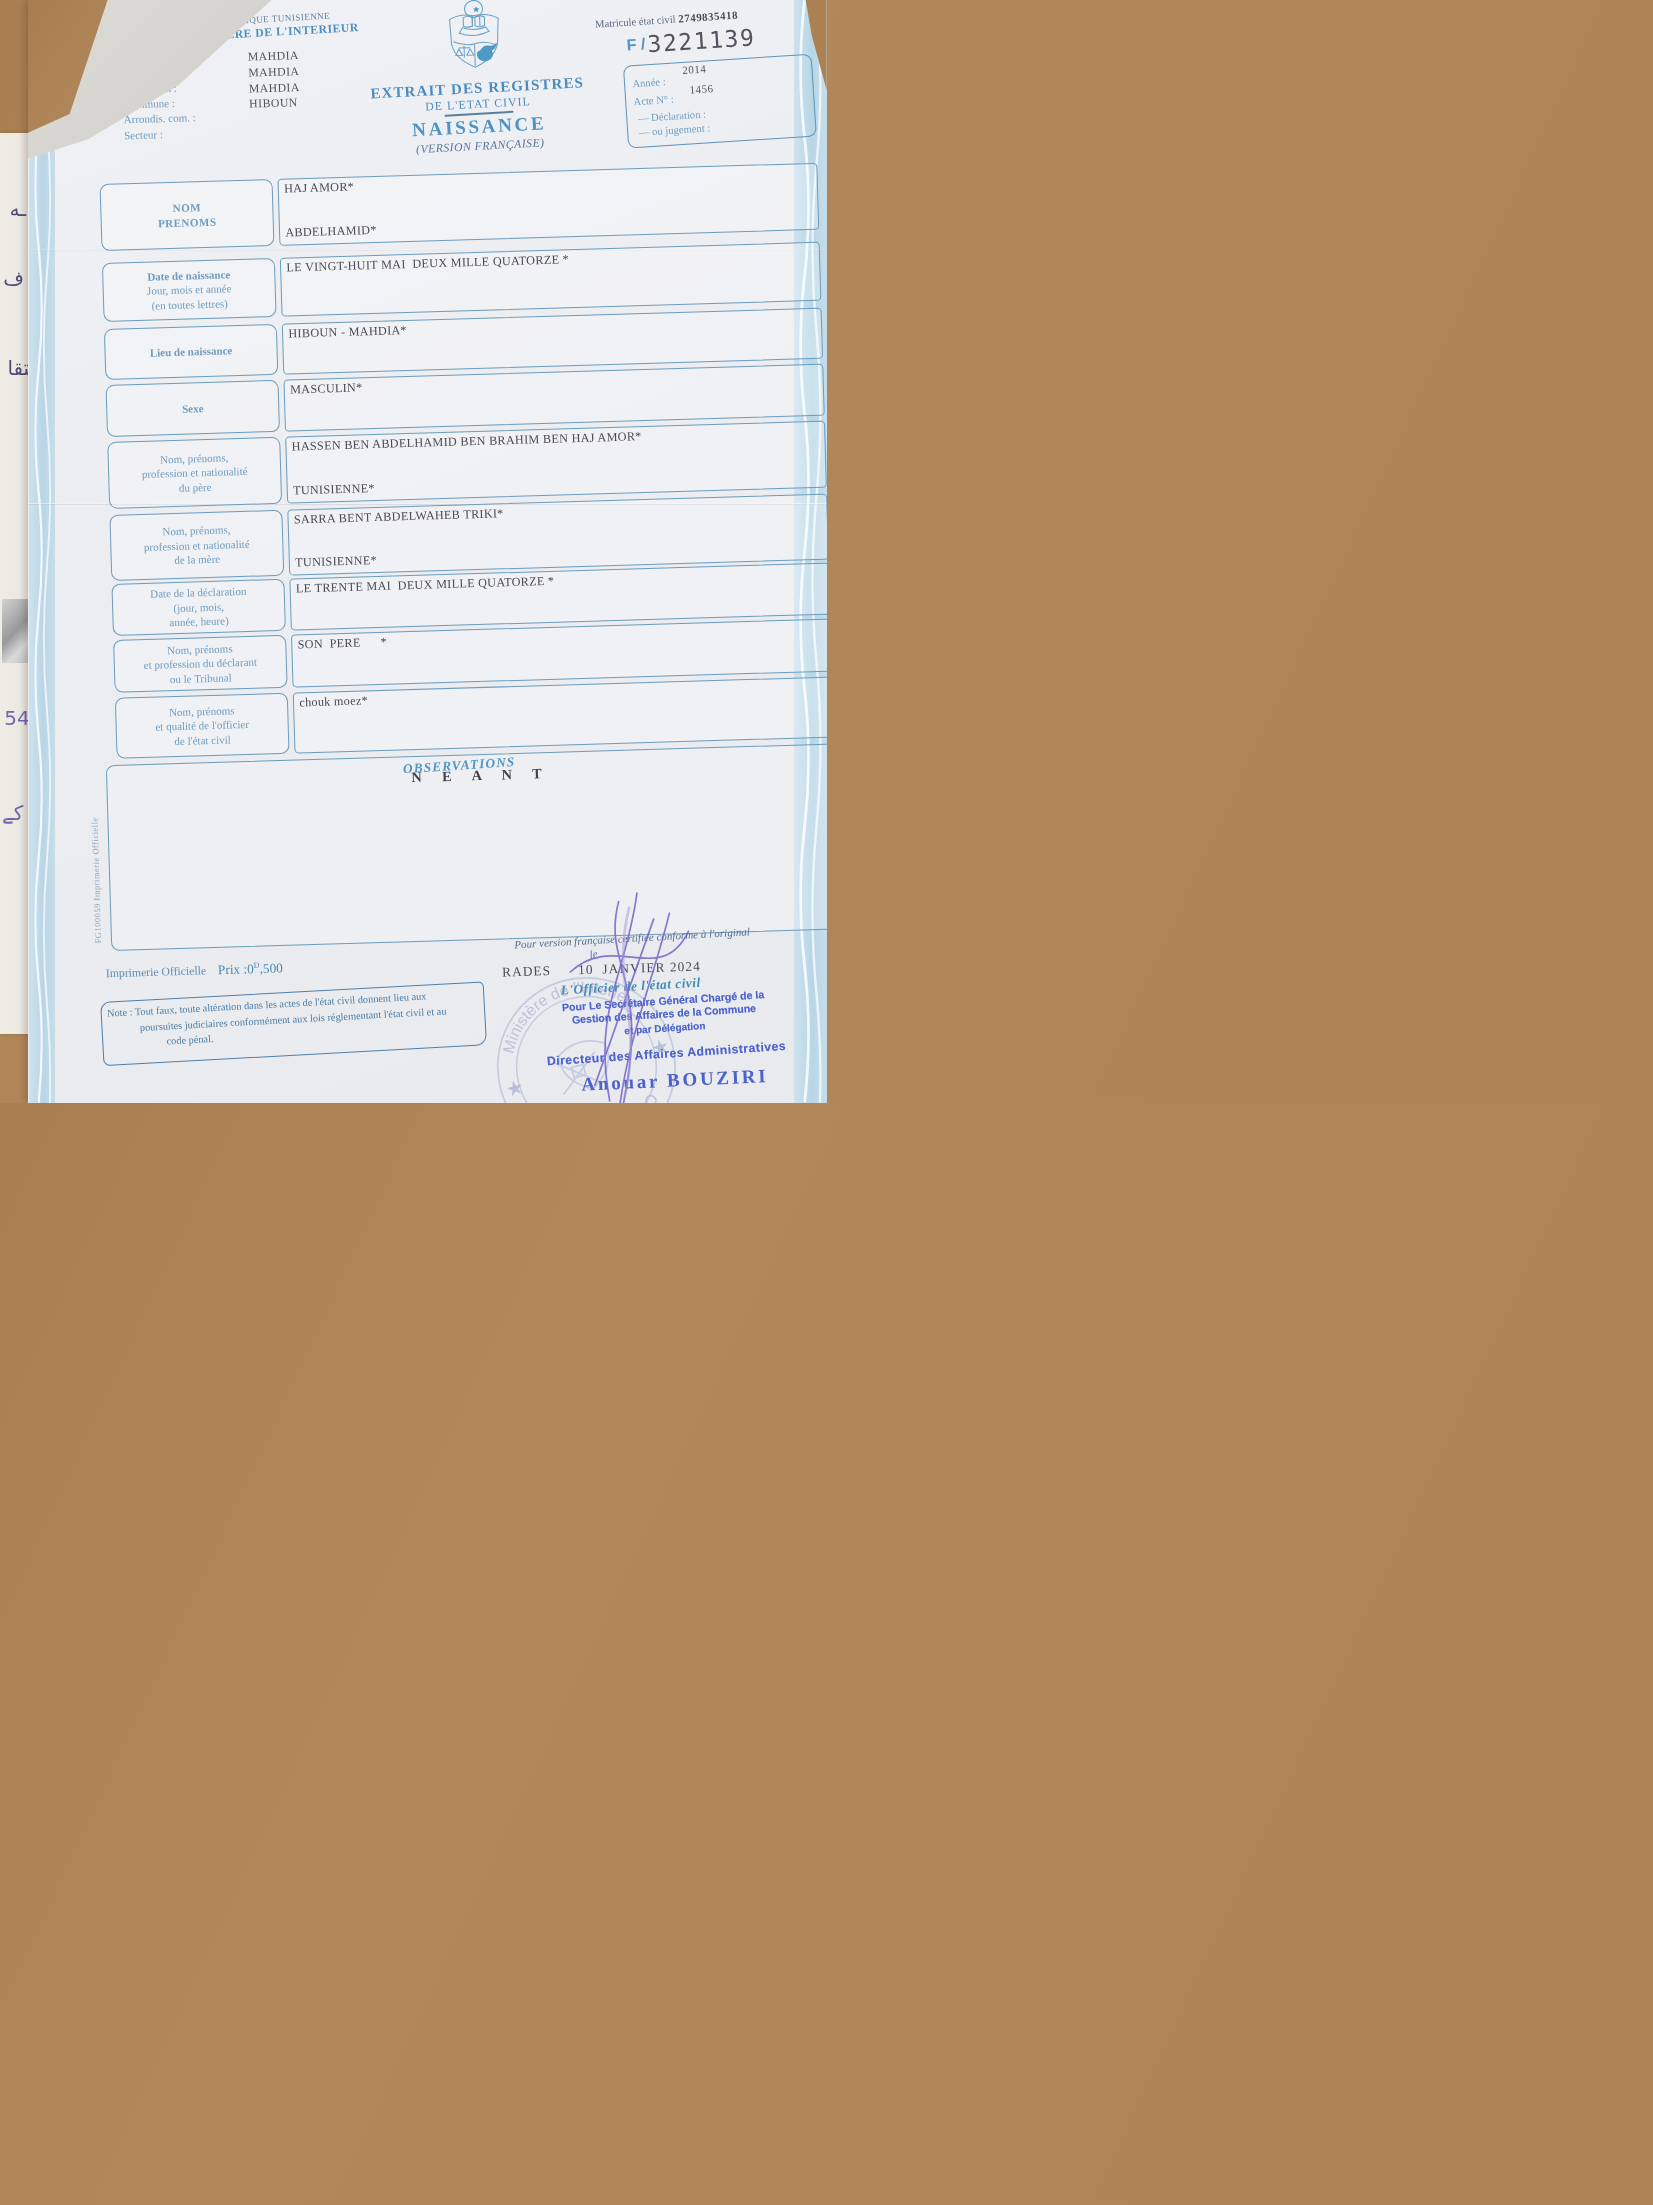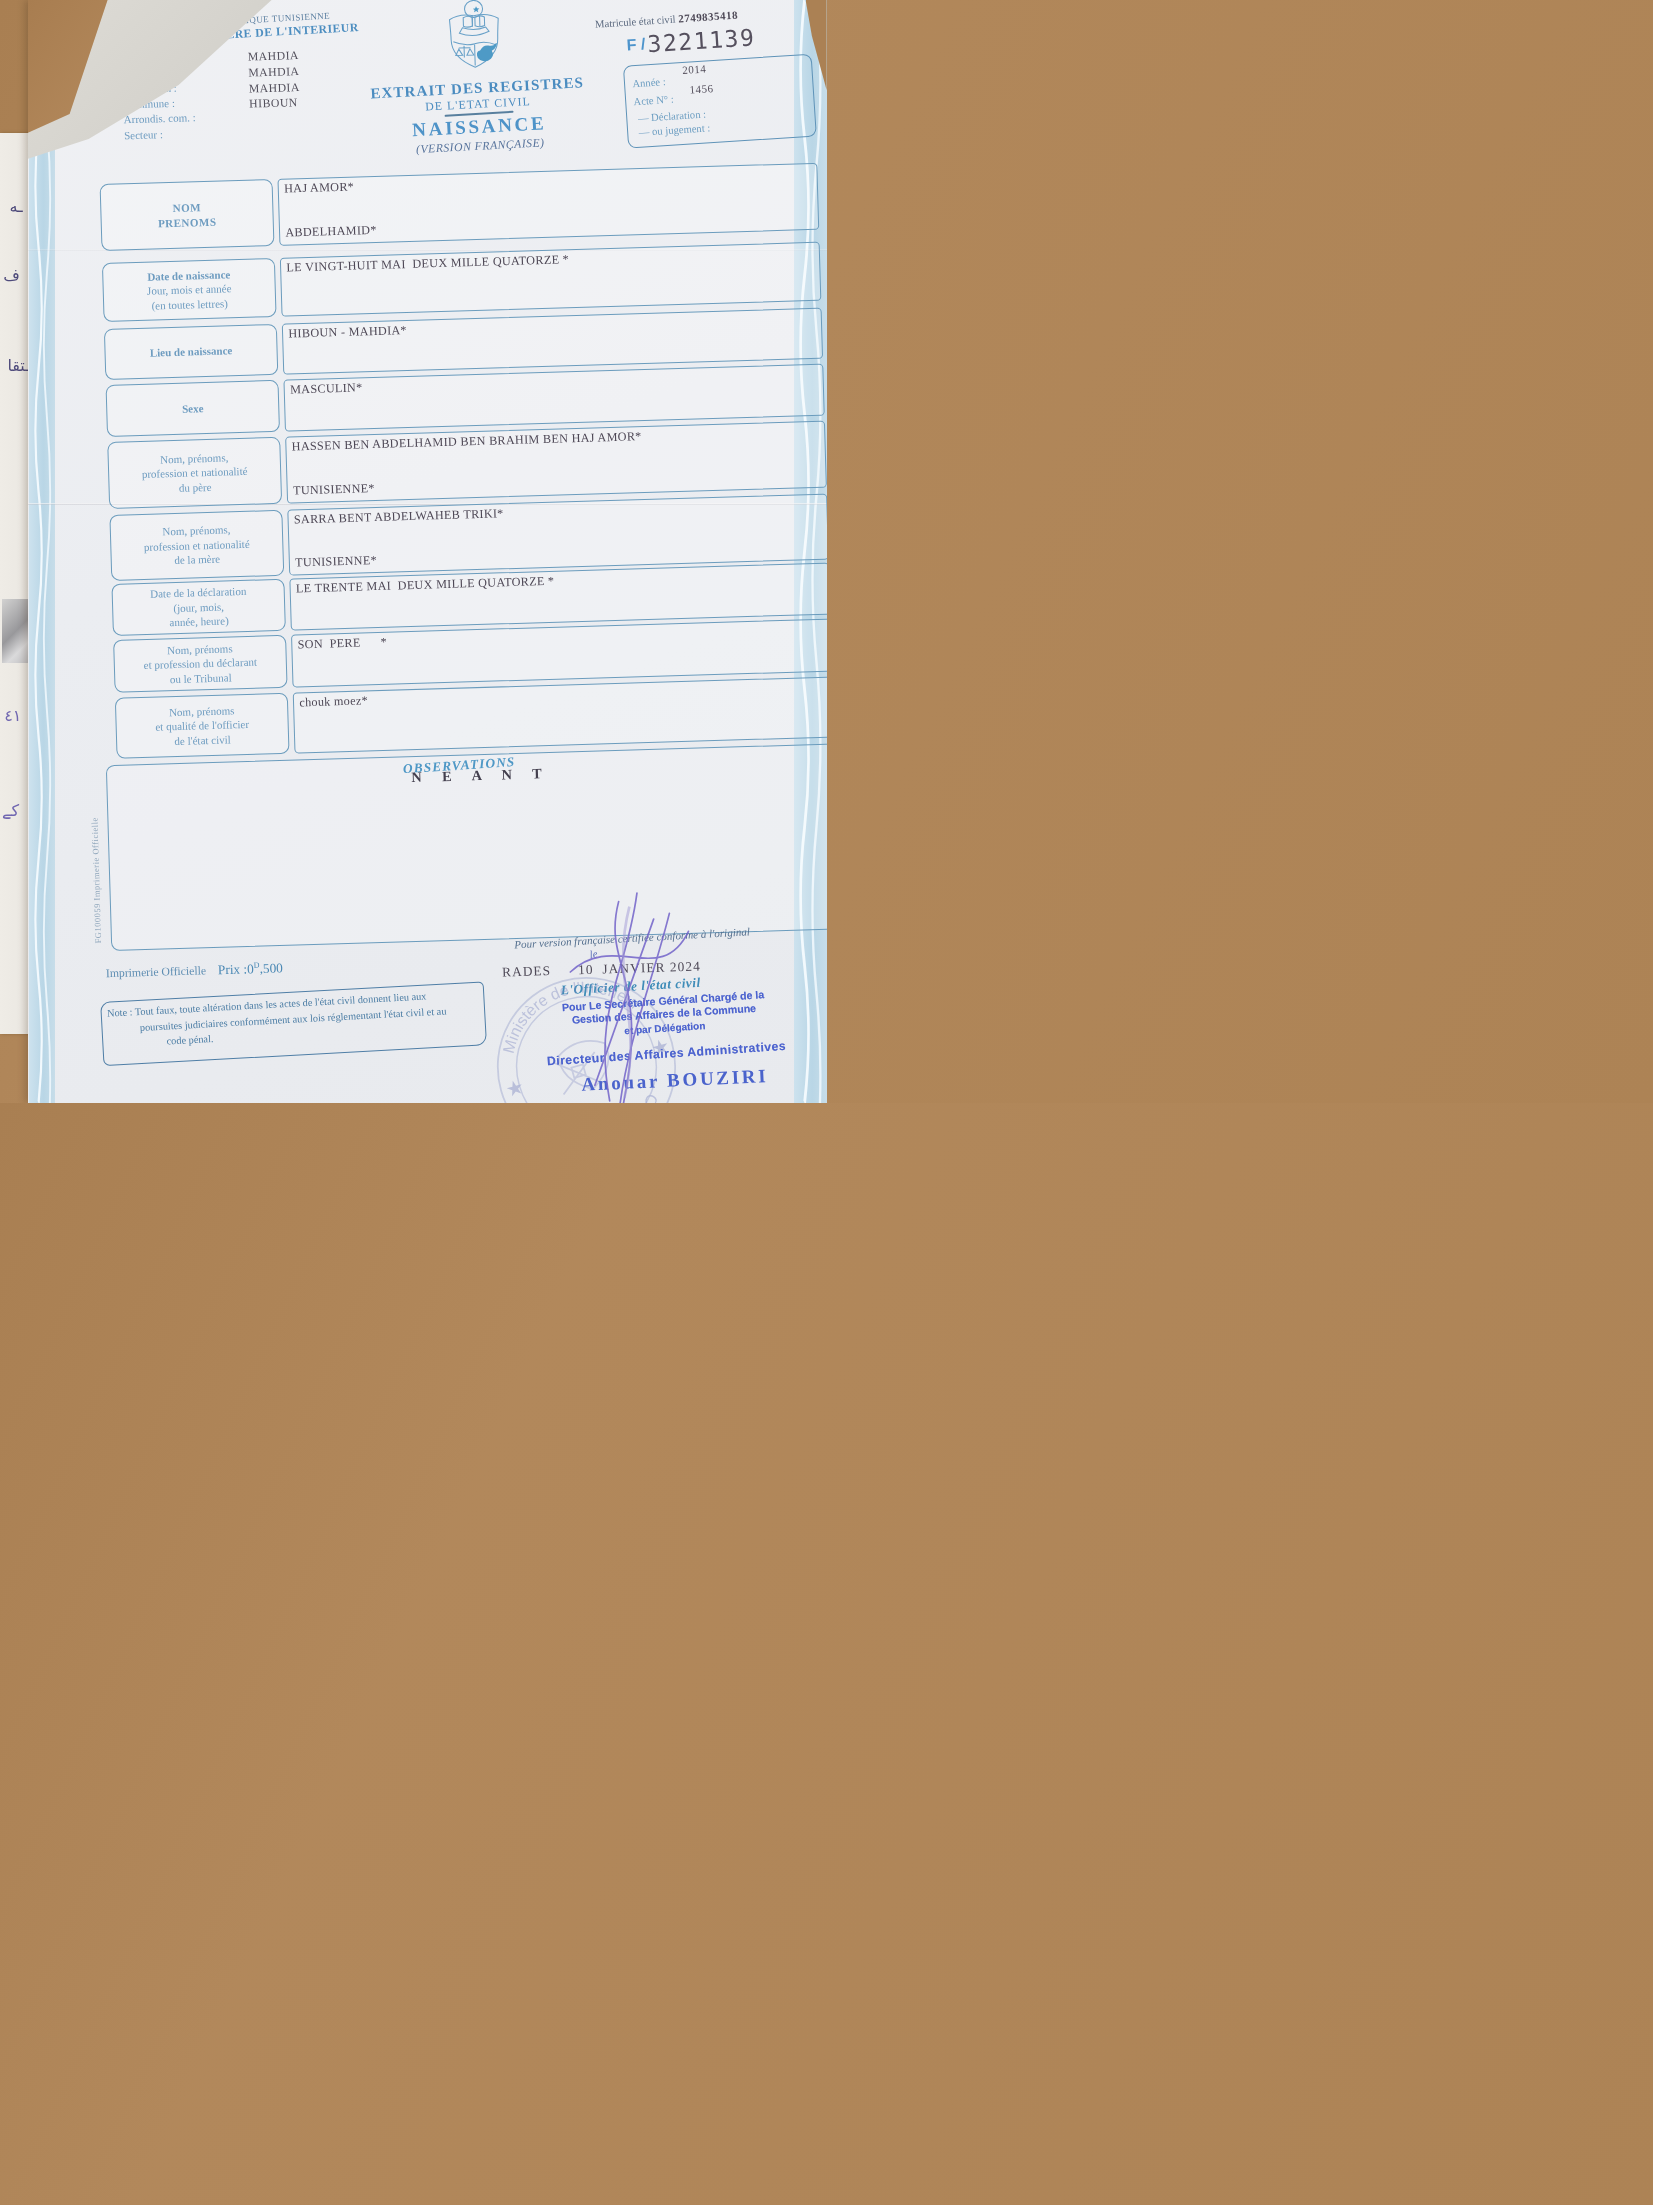--- a/index.html
+++ b/index.html
@@ -5,21 +5,21 @@
   html,body{margin:0;padding:0;}
   body{
     width:827px;height:1103px;position:relative;overflow:hidden;
     background:linear-gradient(115deg,#a97f52 0%,#b2885b 30%,#ad8355 100%);
     font-family:"Liberation Serif","DejaVu Serif",serif;
   }
   #photo{position:absolute;inset:0;}
   
   #side-doc{position:absolute;left:0;top:133px;width:63px;height:901px;
     background:linear-gradient(90deg,#efece6,#e6e3dd);box-shadow:1.1px 0 3.2px rgba(80,60,30,.35);}
-  #side-doc .mark{position:absolute;color:#34306a;opacity:.85;font-size:16px;font-family:"DejaVu Sans",sans-serif;}
+  #side-doc .mark{position:absolute;color:#34306a;opacity:.85;font-size:20px;font-family:"DejaVu Sans",sans-serif;}
   #side-doc .shine{position:absolute;left:2.1px;top:466px;width:51px;height:64px;
     background:linear-gradient(135deg,#cfcfcf,#8f8f93 40%,#d8d8da 60%,#9a9a9e);opacity:.9;}
   
   #paper{position:absolute;left:27.6px;top:0;width:799px;height:1103px;overflow:hidden;
     background:linear-gradient(160deg,#f0f1f4 0%,#ebedf1 45%,#e8eaee 100%);
     box-shadow:-3.2px 0 7.4px rgba(60,40,20,.25);}
   
   .crease{position:absolute;left:0;right:0;height:2.1px;pointer-events:none;
     background:linear-gradient(180deg,rgba(255,255,255,.8),rgba(110,110,125,.22));}
   
@@ -114,21 +114,21 @@
 </head>
 <body>
 
 <div id="photo">
 
   <div id="side-doc">
     <span class="mark" style="left:9.5px;top:64px;">ـه</span>
     <span class="mark" style="left:3.2px;top:133px;">ف</span>
     <span class="mark" style="left:7.4px;top:223px;">ـتقا</span>
     <div class="shine"></div>
-    <span class="mark" style="left:4.2px;top:573px;color:#5b50a8;">٤١</span>
+    <span class="mark" style="left:4.2px;top:573px;color:#5b50a8;">54</span>
     <span class="mark" style="left:2.1px;top:668px;color:#5b50a8;">كے</span>
   </div>
 
   <div id="paper">
 
     <div class="band" id="band-left">
       <svg viewBox="0 0 50 400" preserveAspectRatio="none">
         <path d="M18,0 Q6,25 18,50 T18,100 T18,150 T18,200 T18,250 T18,300 T18,350 T18,400" stroke="#f2f9fd" stroke-width="4" fill="none"></path>
         <path d="M34,0 Q46,30 34,60 T34,120 T34,180 T34,240 T34,300 T34,360 T34,420" stroke="#eaf4fa" stroke-width="3.5" fill="none"></path>
       </svg>

